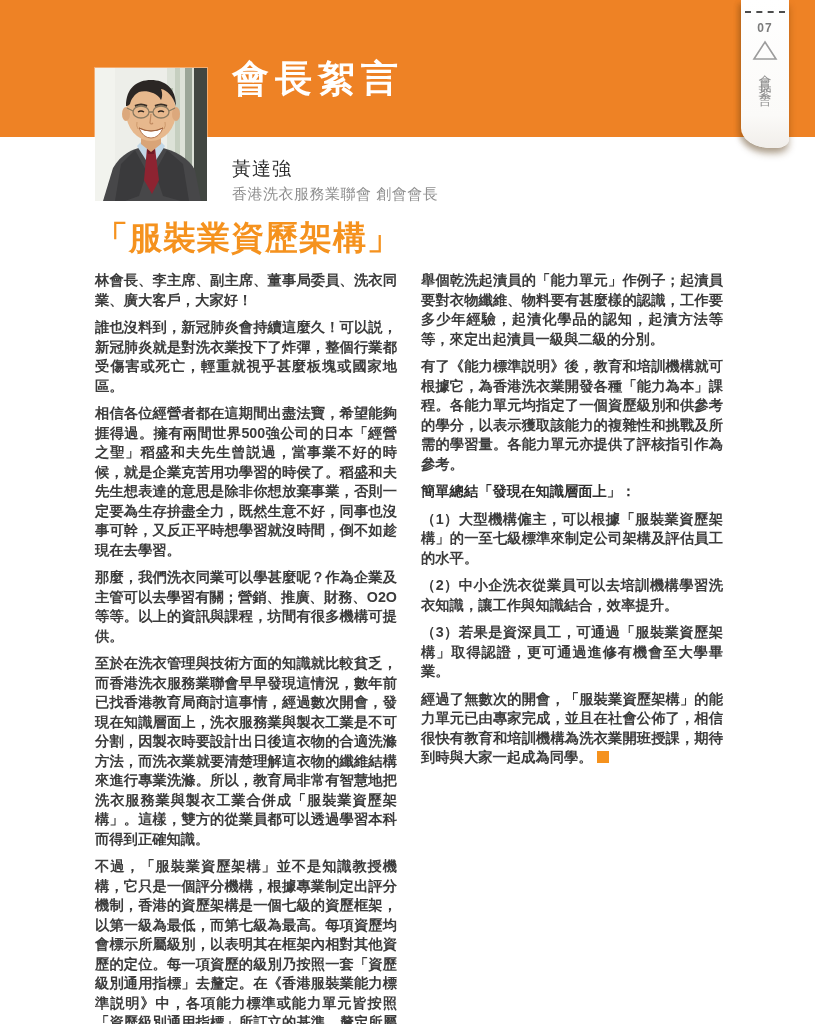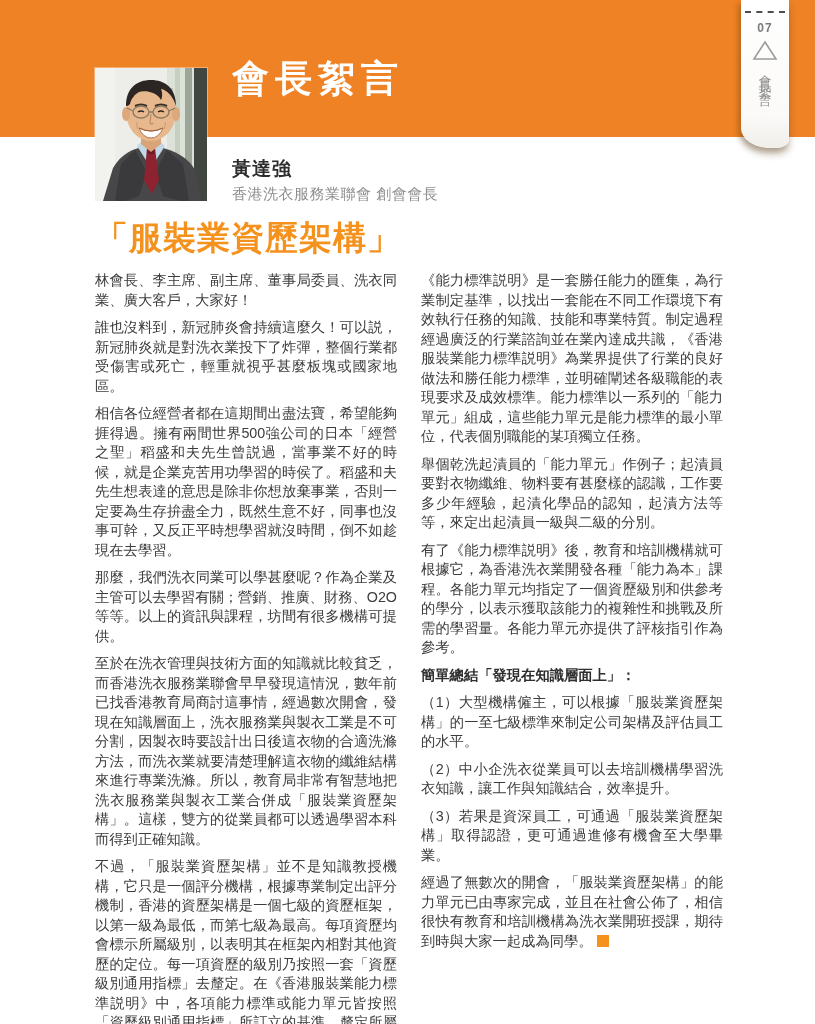--- a/index.html
+++ b/index.html
@@ -79,21 +79,21 @@
     width: 112px; height: 133px;
     z-index: 2;
     box-shadow: 0 0 0 1px rgba(255,255,255,0.35);
   }
 
   
   .author-name {
     position: absolute;
     left: 232px; top: 156px;
     font-size: 19px;
-    font-weight: bold;
+    font-weight: normal;
     color: #2d2d2d;
     letter-spacing: 1px;
   }
   .author-affiliation {
     position: absolute;
     left: 232px; top: 185px;
     font-size: 15px;
     color: #8f8f8f;
     letter-spacing: 0.5px;
   }
@@ -119,20 +119,21 @@
     display: flex;
     column-gap: 24px;
   }
   .col { width: 302px; }
   .col p {
     margin: 0 0 8px 0;
     font-size: 14.3px;
     line-height: 19.5px;
     color: #3c3c3c;
     text-align: justify;
+    font-weight: bold;
   }
   .summary-heading {
     font-weight: bold;
     color: #2e2e2e !important;
   }
   .end-square {
     display: inline-block;
     width: 12px; height: 12px;
     background: #F5921E;
     margin-left: 4px;
@@ -214,21 +215,20 @@
   <div class="columns">
     <div class="col">
       <p>林會長、李主席、副主席、董事局委員、洗衣同業、廣大客戶，大家好！</p>
       <p>誰也沒料到，新冠肺炎會持續這麼久！可以説，新冠肺炎就是對洗衣業投下了炸彈，整個行業都受傷害或死亡，輕重就視乎甚麼板塊或國家地區。</p>
       <p>相信各位經營者都在這期間出盡法寶，希望能夠捱得過。擁有兩間世界500強公司的日本「經營之聖」稻盛和夫先生曾説過，當事業不好的時候，就是企業克苦用功學習的時侯了。稻盛和夫先生想表達的意思是除非你想放棄事業，否則一定要為生存拚盡全力，既然生意不好，同事也沒事可幹，又反正平時想學習就沒時間，倒不如趁現在去學習。</p>
       <p>那麼，我們洗衣同業可以學甚麼呢？作為企業及主管可以去學習有關；營銷、推廣、財務、O2O等等。以上的資訊與課程，坊間有很多機構可提供。</p>
       <p>至於在洗衣管理與技術方面的知識就比較貧乏，而香港洗衣服務業聯會早早發現這情況，數年前已找香港教育局商討這事情，經過數次開會，發現在知識層面上，洗衣服務業與製衣工業是不可分割，因製衣時要設計出日後這衣物的合適洗滌方法，而洗衣業就要清楚理解這衣物的纖維結構來進行專業洗滌。所以，教育局非常有智慧地把洗衣服務業與製衣工業合併成「服裝業資歷架構」。這樣，雙方的從業員都可以透過學習本科而得到正確知識。</p>
       <p>不過，「服裝業資歷架構」並不是知識教授機構，它只是一個評分機構，根據專業制定出評分機制，香港的資歷架構是一個七級的資歷框架，以第一級為最低，而第七級為最高。每項資歷均會標示所屬級別，以表明其在框架內相對其他資歷的定位。每一項資歷的級別乃按照一套「資歷級別通用指標」去釐定。在《香港服裝業能力標準説明》中，各項能力標準或能力單元皆按照「資歷級別通用指標」所訂立的基準，釐定所屬的資歷級別。</p>
     </div>
     <div class="col">
-      <p>《能力標準説明》是一套勝任能力的匯集，為行業制定基準，以找出一套能在不同工作環境下有效執行任務的知識、技能和專業特質。制定過程經過廣泛的行業諮詢並在業內達成共識，《香港服裝業能力標準説明》為業界提供了行業的良好做法和勝任能力標準，並明確闡述各級職能的表現要求及成效標準。能力標準以一系列的「能力單元」組成，這些能力單元是能力標準的最小單位，代表個別職能的某項獨立任務。</p>
       <p>舉個乾洗起漬員的「能力單元」作例子；起漬員要對衣物纖維、物料要有甚麼樣的認識，工作要多少年經驗，起漬化學品的認知，起漬方法等等，來定出起漬員一級與二級的分別。</p>
       <p>有了《能力標準説明》後，教育和培訓機構就可根據它，為香港洗衣業開發各種「能力為本」課程。各能力單元均指定了一個資歷級別和供參考的學分，以表示獲取該能力的複雜性和挑戰及所需的學習量。各能力單元亦提供了評核指引作為參考。</p>
       <p class="summary-heading">簡單總結「發現在知識層面上」：</p>
       <p>（1）大型機構僱主，可以根據「服裝業資歷架構」的一至七級標準來制定公司架構及評估員工的水平。</p>
       <p>（2）中小企洗衣從業員可以去培訓機構學習洗衣知識，讓工作與知識結合，效率提升。</p>
       <p>（3）若果是資深員工，可通過「服裝業資歷架構」取得認證，更可通過進修有機會至大學畢業。</p>
       <p><span>經過了無數次的開會，「服裝業資歷架構」的能力單元已由專家完成，並且在社會公佈了，相信很快有教育和培訓機構為洗衣業開班授課，期待到時與大家一起成為同學。</span><span class="end-square"></span></p>
     </div>
   </div>
 

